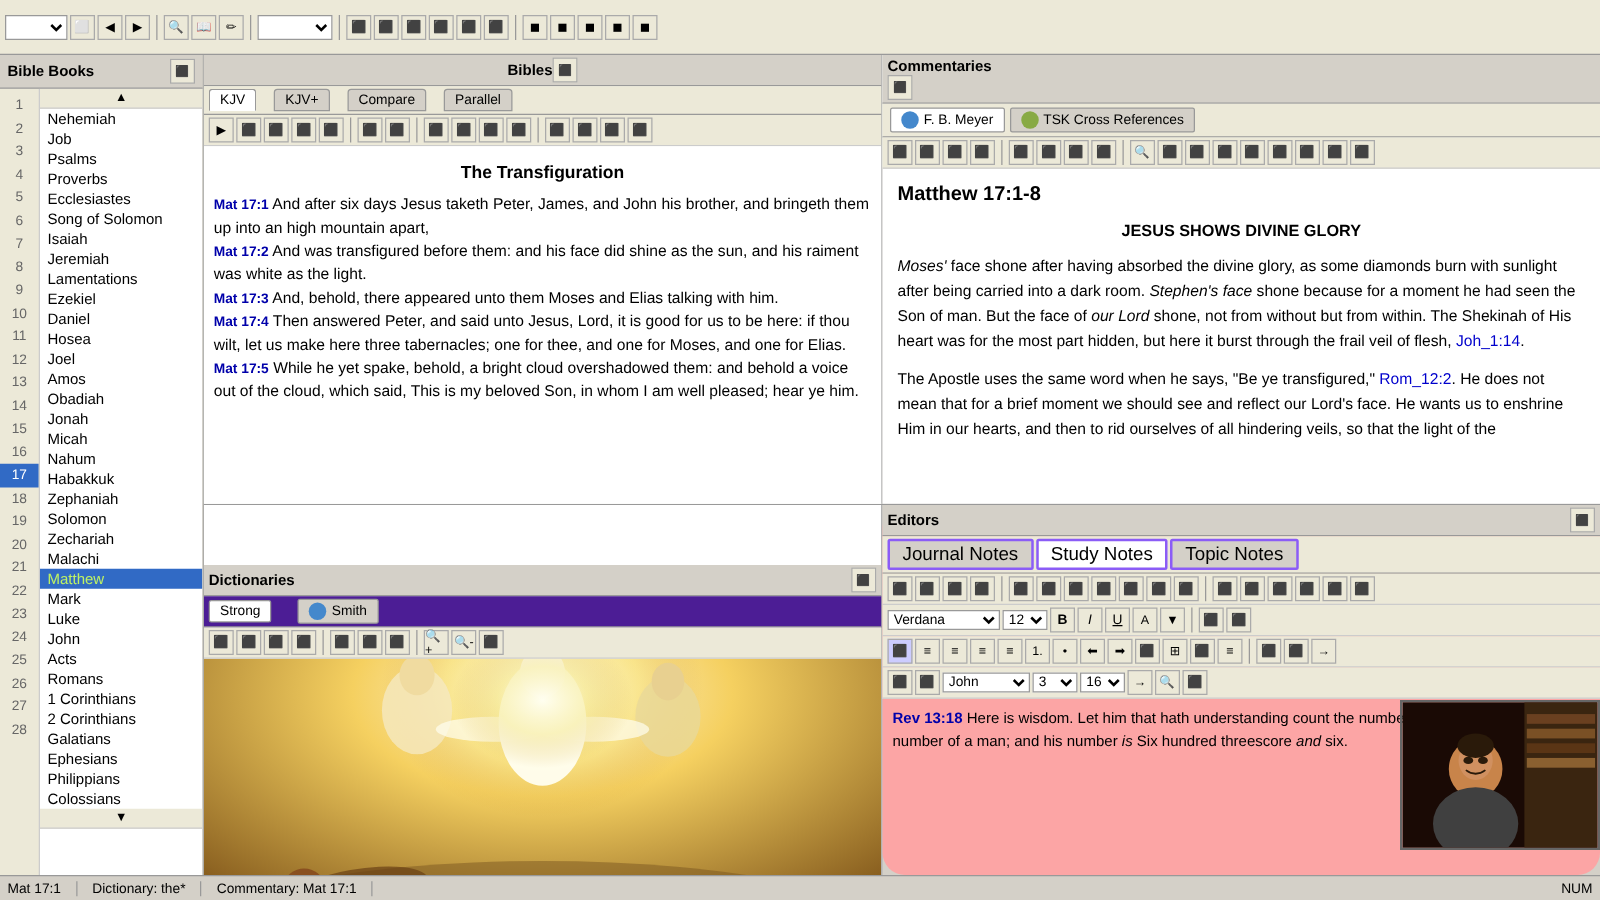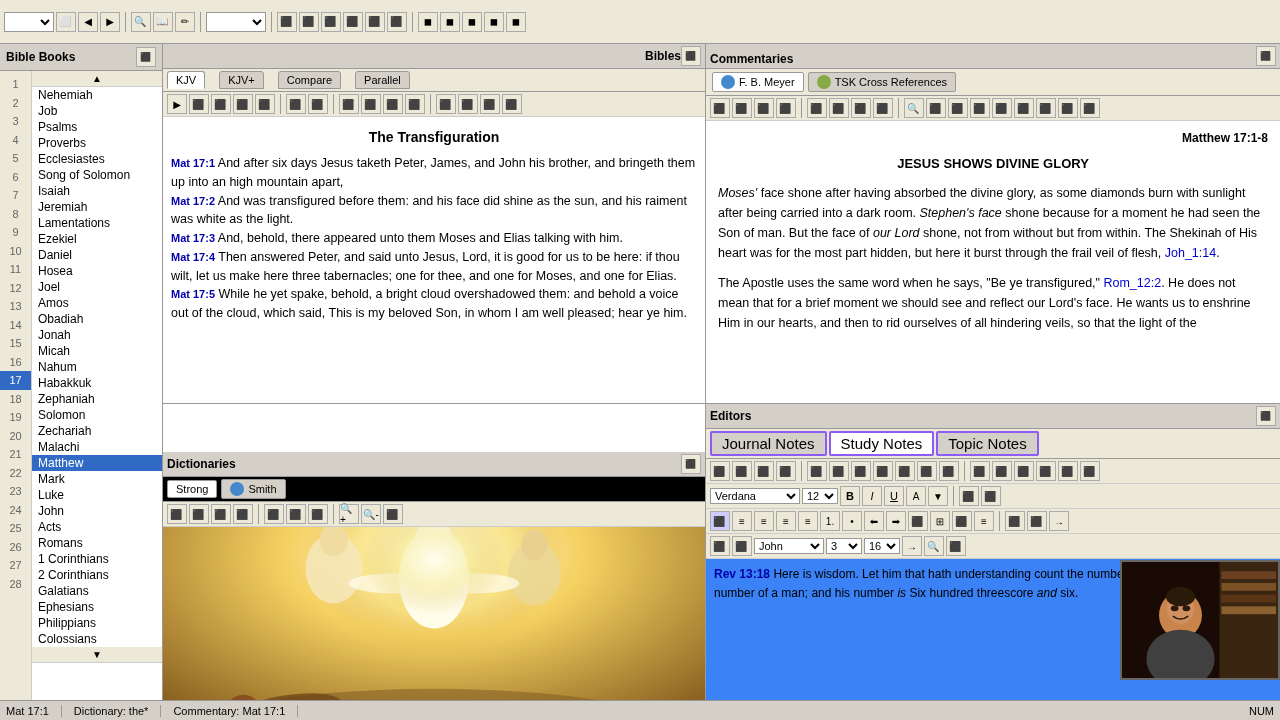--- a/index.html
+++ b/index.html
@@ -53,21 +53,21 @@
       overflow-y: auto;
       background: white;
     }
     .sidebar-item {
       padding: 1px 6px;
       font-size: 12px;
       cursor: pointer;
       display: flex;
       align-items: center;
     }
-    .sidebar-item.selected { background: #316ac5; color: #ffffff; }
+    .sidebar-item.selected { background: #316ac5; color: #bef264; }
 
     
     #right-panels {
       flex: 1;
       display: flex;
       flex-direction: column;
       overflow: hidden;
     }
 
     
@@ -86,21 +86,21 @@
       background: white;
     }
     #bible-panel-header {
       background: #d4d0c8;
       border-bottom: 1px solid #999;
       padding: 2px 4px;
       font-weight: bold;
       font-size: 12px;
       display: flex;
       align-items: center;
-      justify-content: flex-end;
+      justify-content: center;
     }
     #bible-tabs {
       display: flex;
       align-items: center;
       padding: 2px 4px;
       background: #ece9d8;
       border-bottom: 1px solid #999;
       gap: 14px;
     }
     .bible-tab {
@@ -161,22 +161,23 @@
       flex-direction: column;
       background: white;
     }
     #commentary-header {
       background: #d4d0c8;
       border-bottom: 1px solid #999;
       padding: 2px 4px;
       font-weight: bold;
       font-size: 12px;
       display: flex;
-      align-items: flex-end;
+      align-items: flex-start;
       justify-content: space-between;
+      flex-direction: column;
     }
     #commentary-tabs {
       display: flex;
       align-items: center;
       padding: 3px 6px;
       background: #ece9d8;
       border-bottom: 1px solid #999;
       gap: 4px;
     }
     .commentary-tab {
@@ -200,22 +201,22 @@
       gap: 2px;
     }
     #commentary-content {
       flex: 1;
       overflow-y: auto;
       padding: 8px 12px;
       font-size: 12.5px;
       line-height: 1.6;
     }
     #commentary-content h2 {
-      text-align: right;
-      font-size: 12px;
+      text-align: left;
+      font-size: 16px;
       font-weight: bold;
       margin-bottom: 6px;
     }
     #commentary-content h3 {
       text-align: center;
       font-size: 13px;
       font-weight: bold;
       margin-bottom: 8px;
     }
     .commentary-link { color: #0000cc; text-decoration: none; }
@@ -244,44 +245,45 @@
       font-size: 12px;
       display: flex;
       align-items: center;
       justify-content: space-between;
       margin-top: 48px;
     }
     #dict-tabs {
       display: flex;
       align-items: center;
       padding: 2px 4px;
-      background: #000000;
-      border-bottom: 1px solid #999;
-      gap: 4px;
+      background: #4c1d95;
+      border-bottom: 1px solid #999;
+      gap: 21px;
     }
     #dict-toolbar {
       display: flex;
       align-items: center;
       padding: 2px 4px;
       background: #ece9d8;
       border-bottom: 1px solid #ccc;
       gap: 2px;
     }
     #dict-content {
       flex: 1;
       overflow: hidden;
       position: relative;
     }
 
     
     #editors-panel {
       flex: 1;
       display: flex;
       flex-direction: column;
-      background: #3b82f6;
+      background: #fca5a5;
+      border-radius: 18px;
     }
     #editors-header {
       background: #d4d0c8;
       border-bottom: 1px solid #999;
       padding: 2px 4px;
       font-weight: bold;
       font-size: 12px;
       display: flex;
       align-items: center;
       justify-content: space-between;

